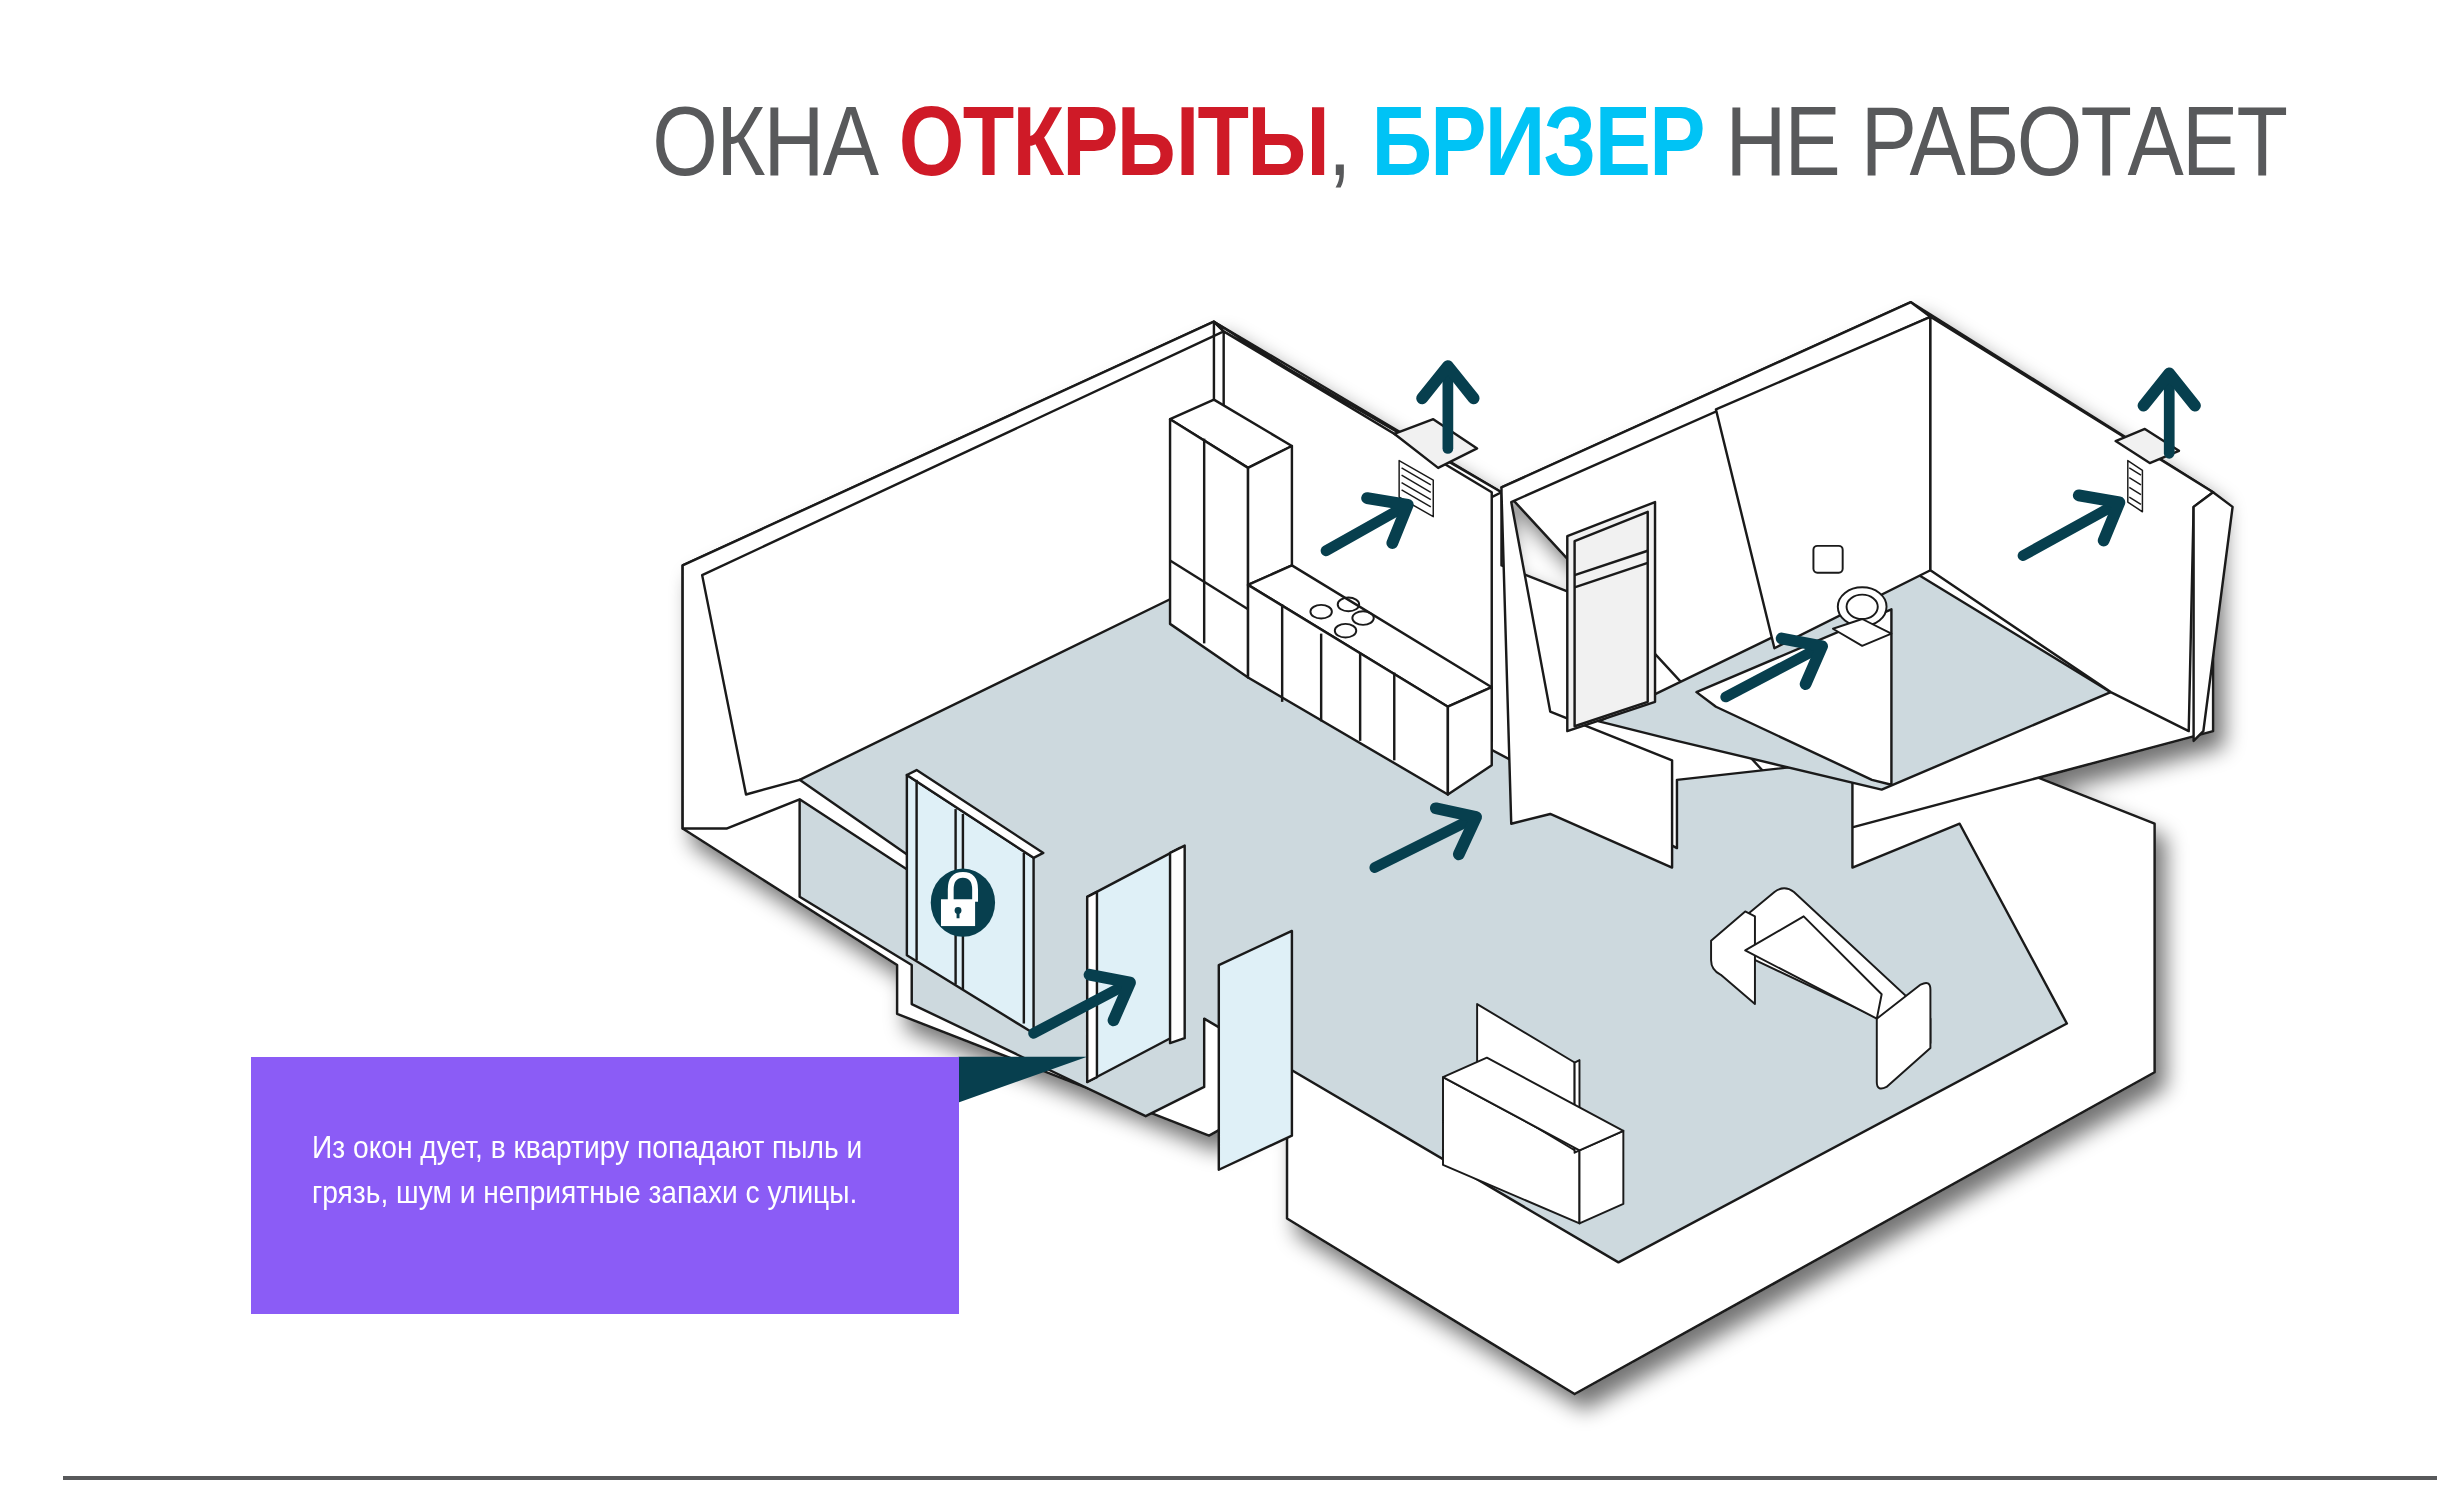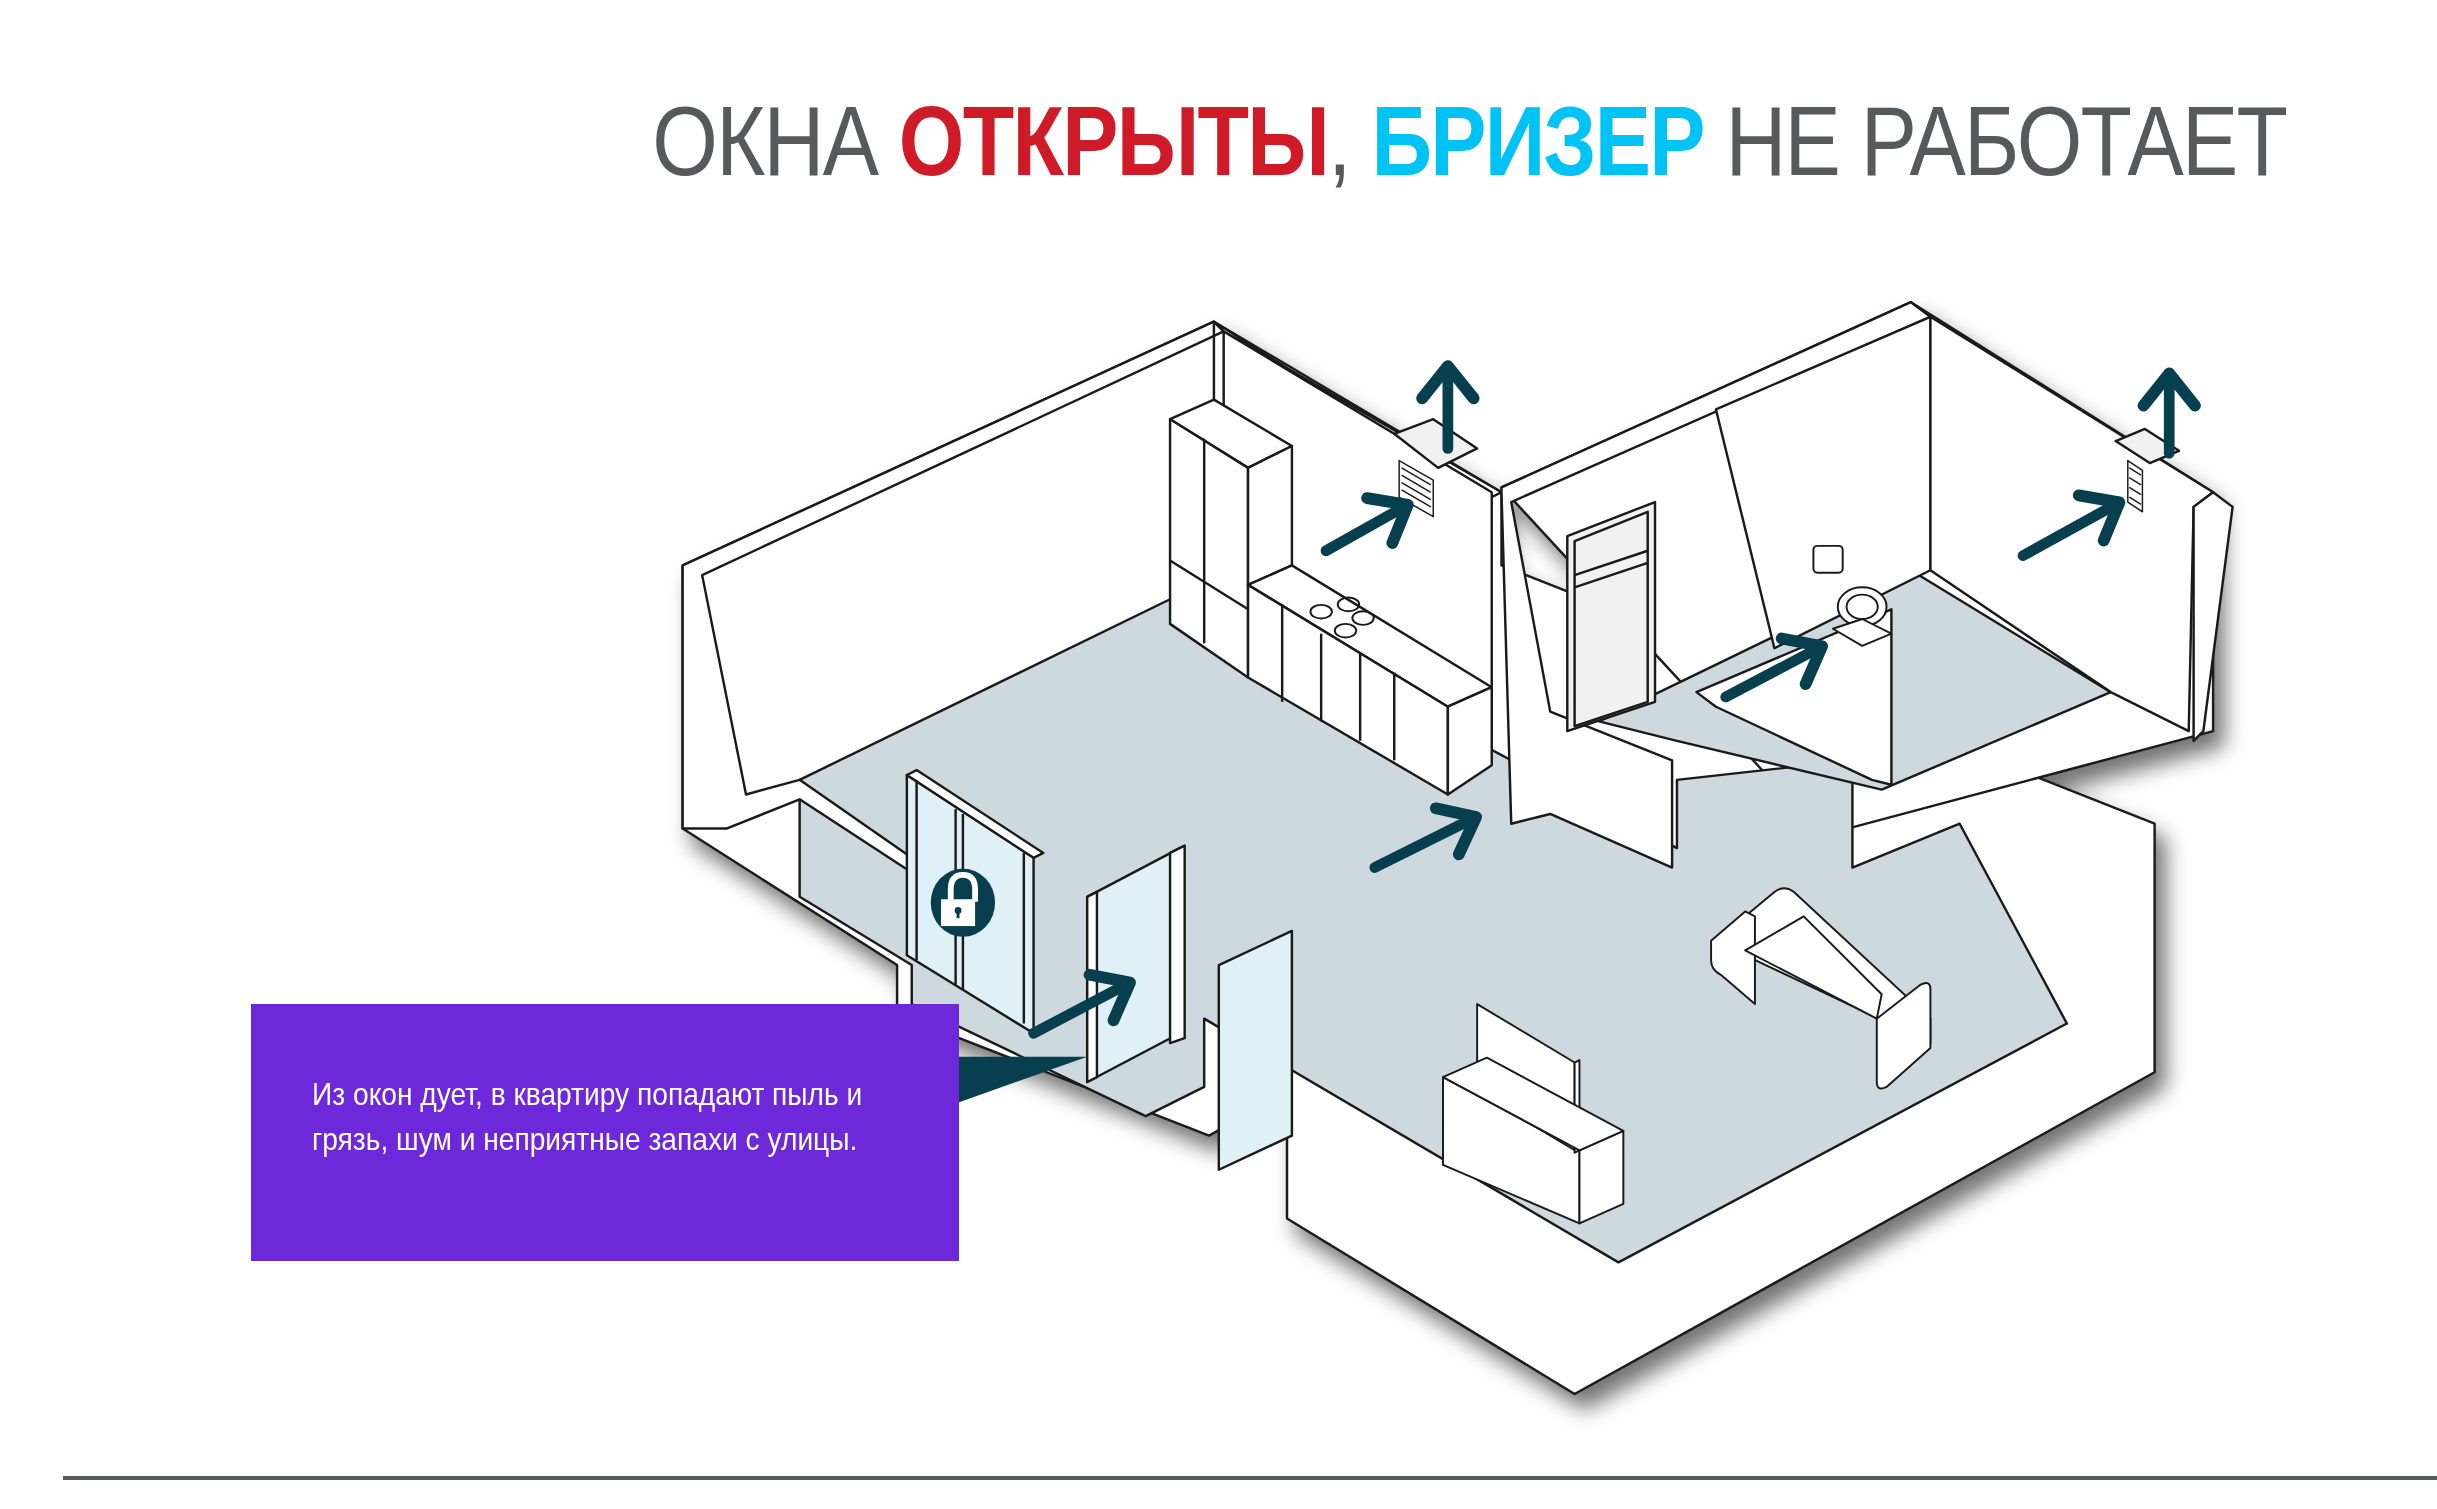--- a/index.html
+++ b/index.html
@@ -6,22 +6,22 @@
   body { width: 2925px; height: 1509px; position: relative; overflow: hidden; font-family: "Liberation Sans", sans-serif; }
   .title {
     position: absolute; left: 0; top: 83px; width: 2925px; text-align: center;
     font-family: "Liberation Sans", sans-serif; font-size: 98px; line-height: 117px;
     color: #58595b; letter-spacing: -2px; transform: scaleX(0.86); transform-origin: 1511px 0;
   }
   .title .red { color: #cf1a27; font-weight: bold; }
   .title .cyan { color: #00c3f5; font-weight: bold; }
   .scene { position: absolute; left: 0; top: 0; width: 2925px; height: 1509px; }
   .callout {
-    position: absolute; left: 251px; top: 1004px; width: 708px; height: 257px;
-    background: #6d28d9; box-sizing: border-box; padding: 68px 0 0 61px;
+    position: absolute; left: 251px; top: 1057px; width: 708px; height: 257px;
+    background: #8b5cf6; box-sizing: border-box; padding: 68px 0 0 61px;
   }
   .callout-text {
     color: #ffffff; font-family: "Liberation Sans", sans-serif; font-size: 32px;
     line-height: 45px; width: 634px; transform: scaleX(0.88); transform-origin: 0 0;
   }
   .divider { position: absolute; left: 63px; top: 1476px; width: 2779px; height: 4.4px; background: #58595b; }
 </style>
 </head>
 <body>
 

